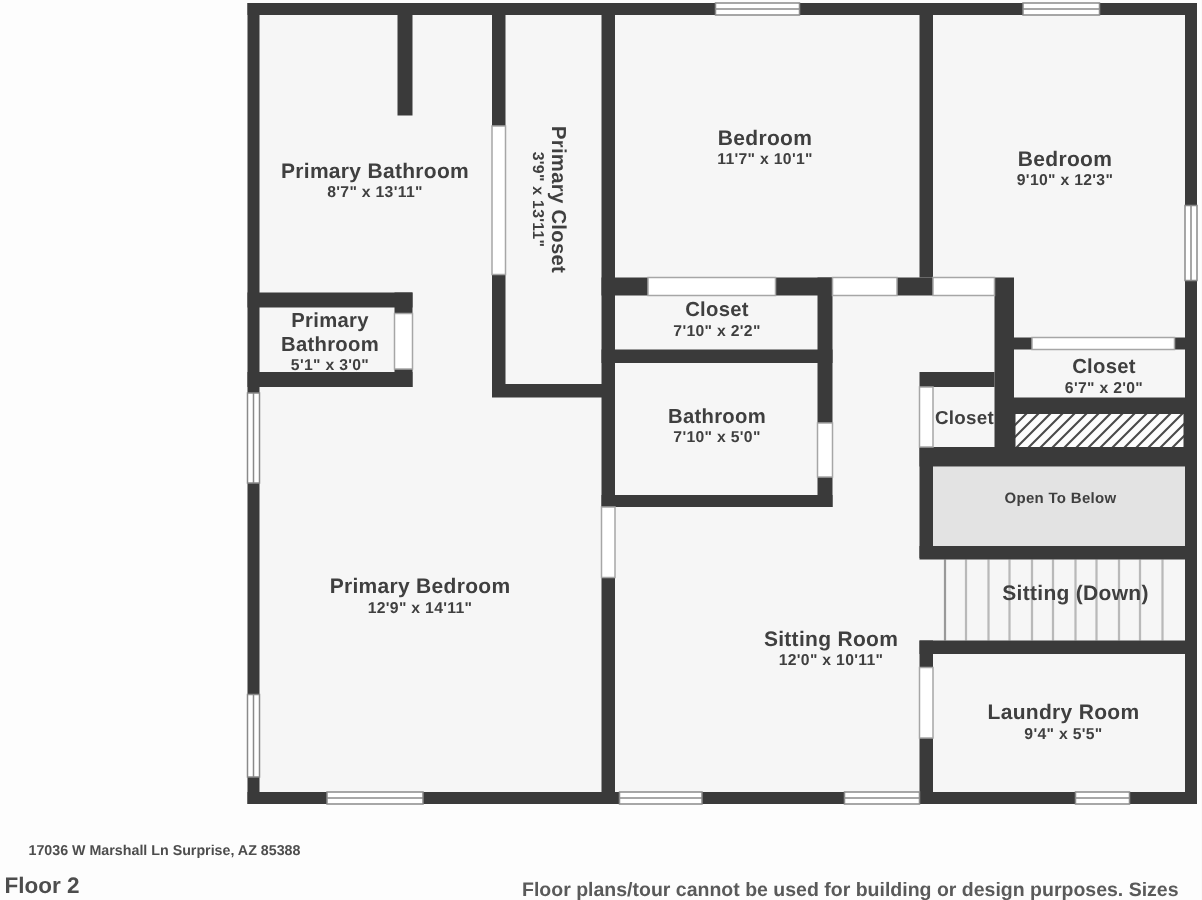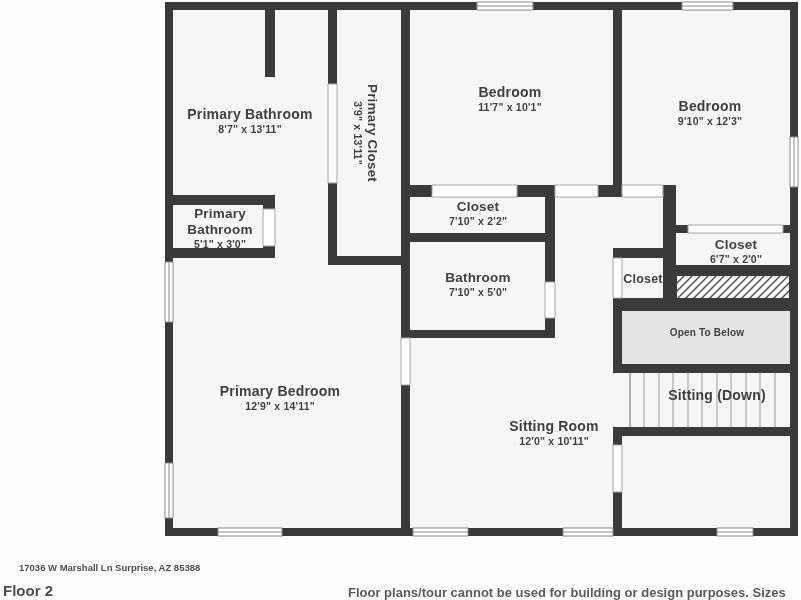--- a/index.html
+++ b/index.html
@@ -216,20 +216,24 @@
   </div>
 
   <div class="room-label big" style="left:707px;top:333px;">
     <div class="rname">Open To Below</div>
   </div>
 
   <div class="room-label mid" style="left:717px;top:395px;">
     <div class="rname">Sitting (Down)</div>
   </div>
 
+  <div class="room-label mid" style="left:709px;top:481px;">
+    <div class="rname">Laundry Room</div>
+    <div class="rdims">9'4" x 5'5"</div>
+  </div>
 
   <div class="room-label mid" style="left:280px;top:397px;">
     <div class="rname">Primary Bedroom</div>
     <div class="rdims">12'9" x 14'11"</div>
   </div>
 
   <div class="room-label mid" style="left:514px;top:432px;margin-left:40px;">
     <div class="rname">Sitting Room</div>
     <div class="rdims">12'0" x 10'11"</div>
   </div>

